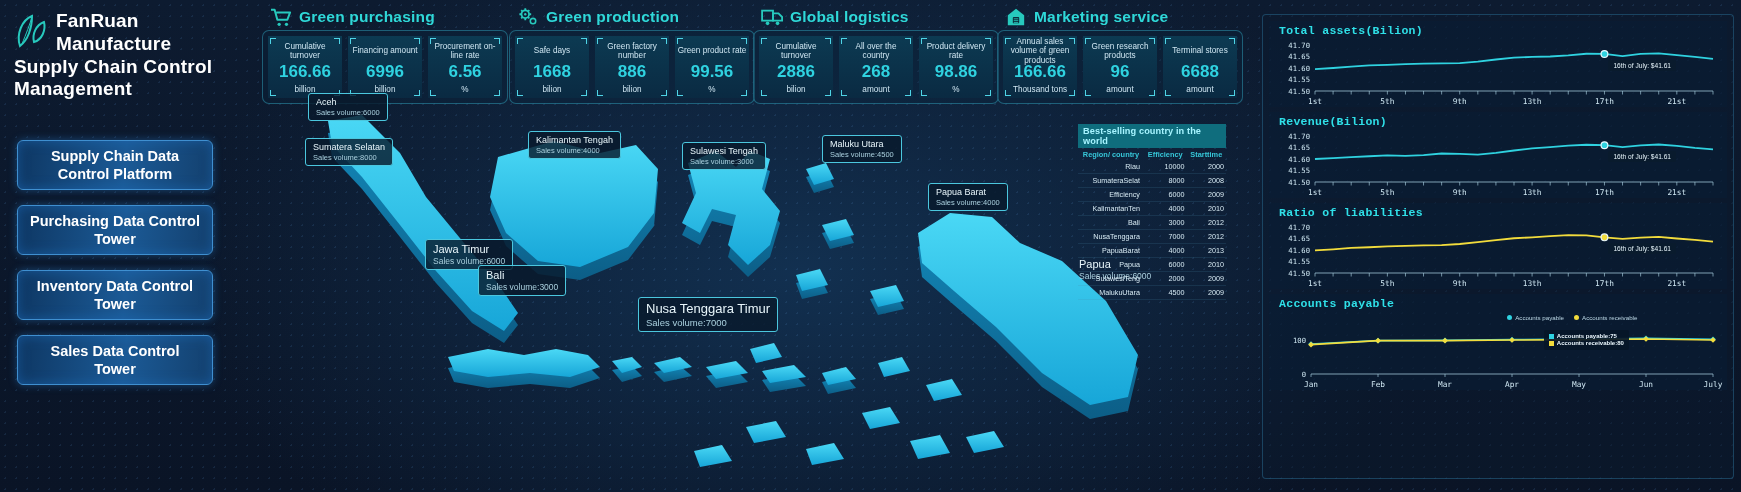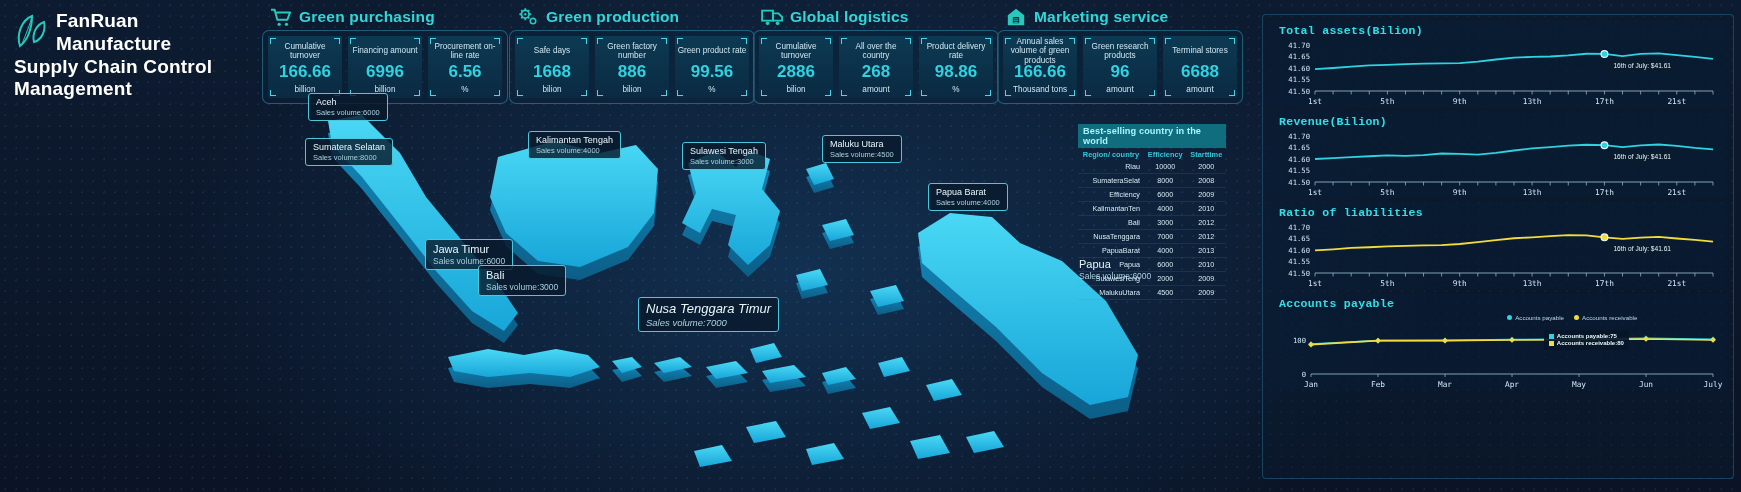--- a/index.html
+++ b/index.html
@@ -110,21 +110,21 @@
   .bs-title {
     background: #0f6d7d; color: #a6f4ff; font-size: 9.2px; font-weight: bold;
     padding: 2px 5px; letter-spacing: .1px;
   }
   .bs-table { width: 100%; border-collapse: collapse; margin-top: 2px; }
   .bs-table th {
     color: #36c6d8; font-size: 7.4px; font-weight: bold; padding: 1px 2px; line-height: 1.1;
     text-align: center;
   }
   .bs-table td {
-    color: #d6e9f2; font-size: 7.2px; padding: 2px; text-align: center;
+    color: #d6e9f2; font-size: 7.2px; padding: 2px; text-align: right;
     border-bottom: 1px solid rgba(70,140,170,.18);
   }
   .bs-table td.name { text-align: right; padding-right: 4px; }
 
   
   .right-panel {
     position: absolute; left: 1262px; top: 14px; width: 472px; height: 465px;
     border: 1px solid rgba(46,120,160,.45); border-radius: 4px;
     background: rgba(10,26,46,.45);
     padding: 6px;
@@ -176,20 +176,34 @@
         </span>
         <div>
           <div class="brand-name">FanRuan</div>
           <div class="brand-name">Manufacture</div>
         </div>
       </div>
       <div class="brand-sub">Supply Chain Control</div>
       <div class="brand-sub">Management</div>
     </div>
 
+    <div class="nav-list">
+      <div class="nav-btn">
+        <span>Supply Chain Data Control Platform</span>
+      </div>
+      <div class="nav-btn">
+        <span>Purchasing Data Control Tower</span>
+      </div>
+      <div class="nav-btn">
+        <span>Inventory Data Control Tower</span>
+      </div>
+      <div class="nav-btn">
+        <span>Sales Data Control Tower</span>
+      </div>
+    </div>
   </div>
 
   <div class="kpi-group" style="left:262px;">
     <div class="kpi-head">
       <span class="kpi-head-icon">
         <svg viewBox="0 0 24 22" width="22" height="20">
           <path d="M1 3 h4 l3 11 h11 l3 -8 h-15" fill="none" stroke="#27c9bd" stroke-width="2.2" stroke-linejoin="round"></path>
           <circle cx="10" cy="19" r="1.8" fill="#27c9bd"></circle>
             <circle cx="18" cy="19" r="1.8" fill="#27c9bd"></circle>
         </svg>
@@ -463,21 +477,21 @@
       <div class="t2">Sales volume:6000</div>
     </div>
     <div class="map-tip mid" style="left:228px; top:160px;">
       <div class="t1">Bali</div>
       <div class="t2">Sales volume:3000</div>
     </div>
     <div class="map-tip mid" style="left:822px; top:150px; background:transparent; border:0;">
       <div class="t1">Papua</div>
       <div class="t2">Sales volume:6000</div>
     </div>
-    <div class="map-tip big" style="left:388px; top:192px;font-style:italic;">
+    <div class="map-tip big" style="left:388px; top:192px;">
       <div class="t1">Nusa Tenggara Timur</div>
       <div class="t2">Sales volume:7000</div>
     </div>
   </div>
 
   <div class="bs-panel">
     <div class="bs-title">Best-selling country in the world</div>
     <table class="bs-table">
       <thead>
         <tr>

